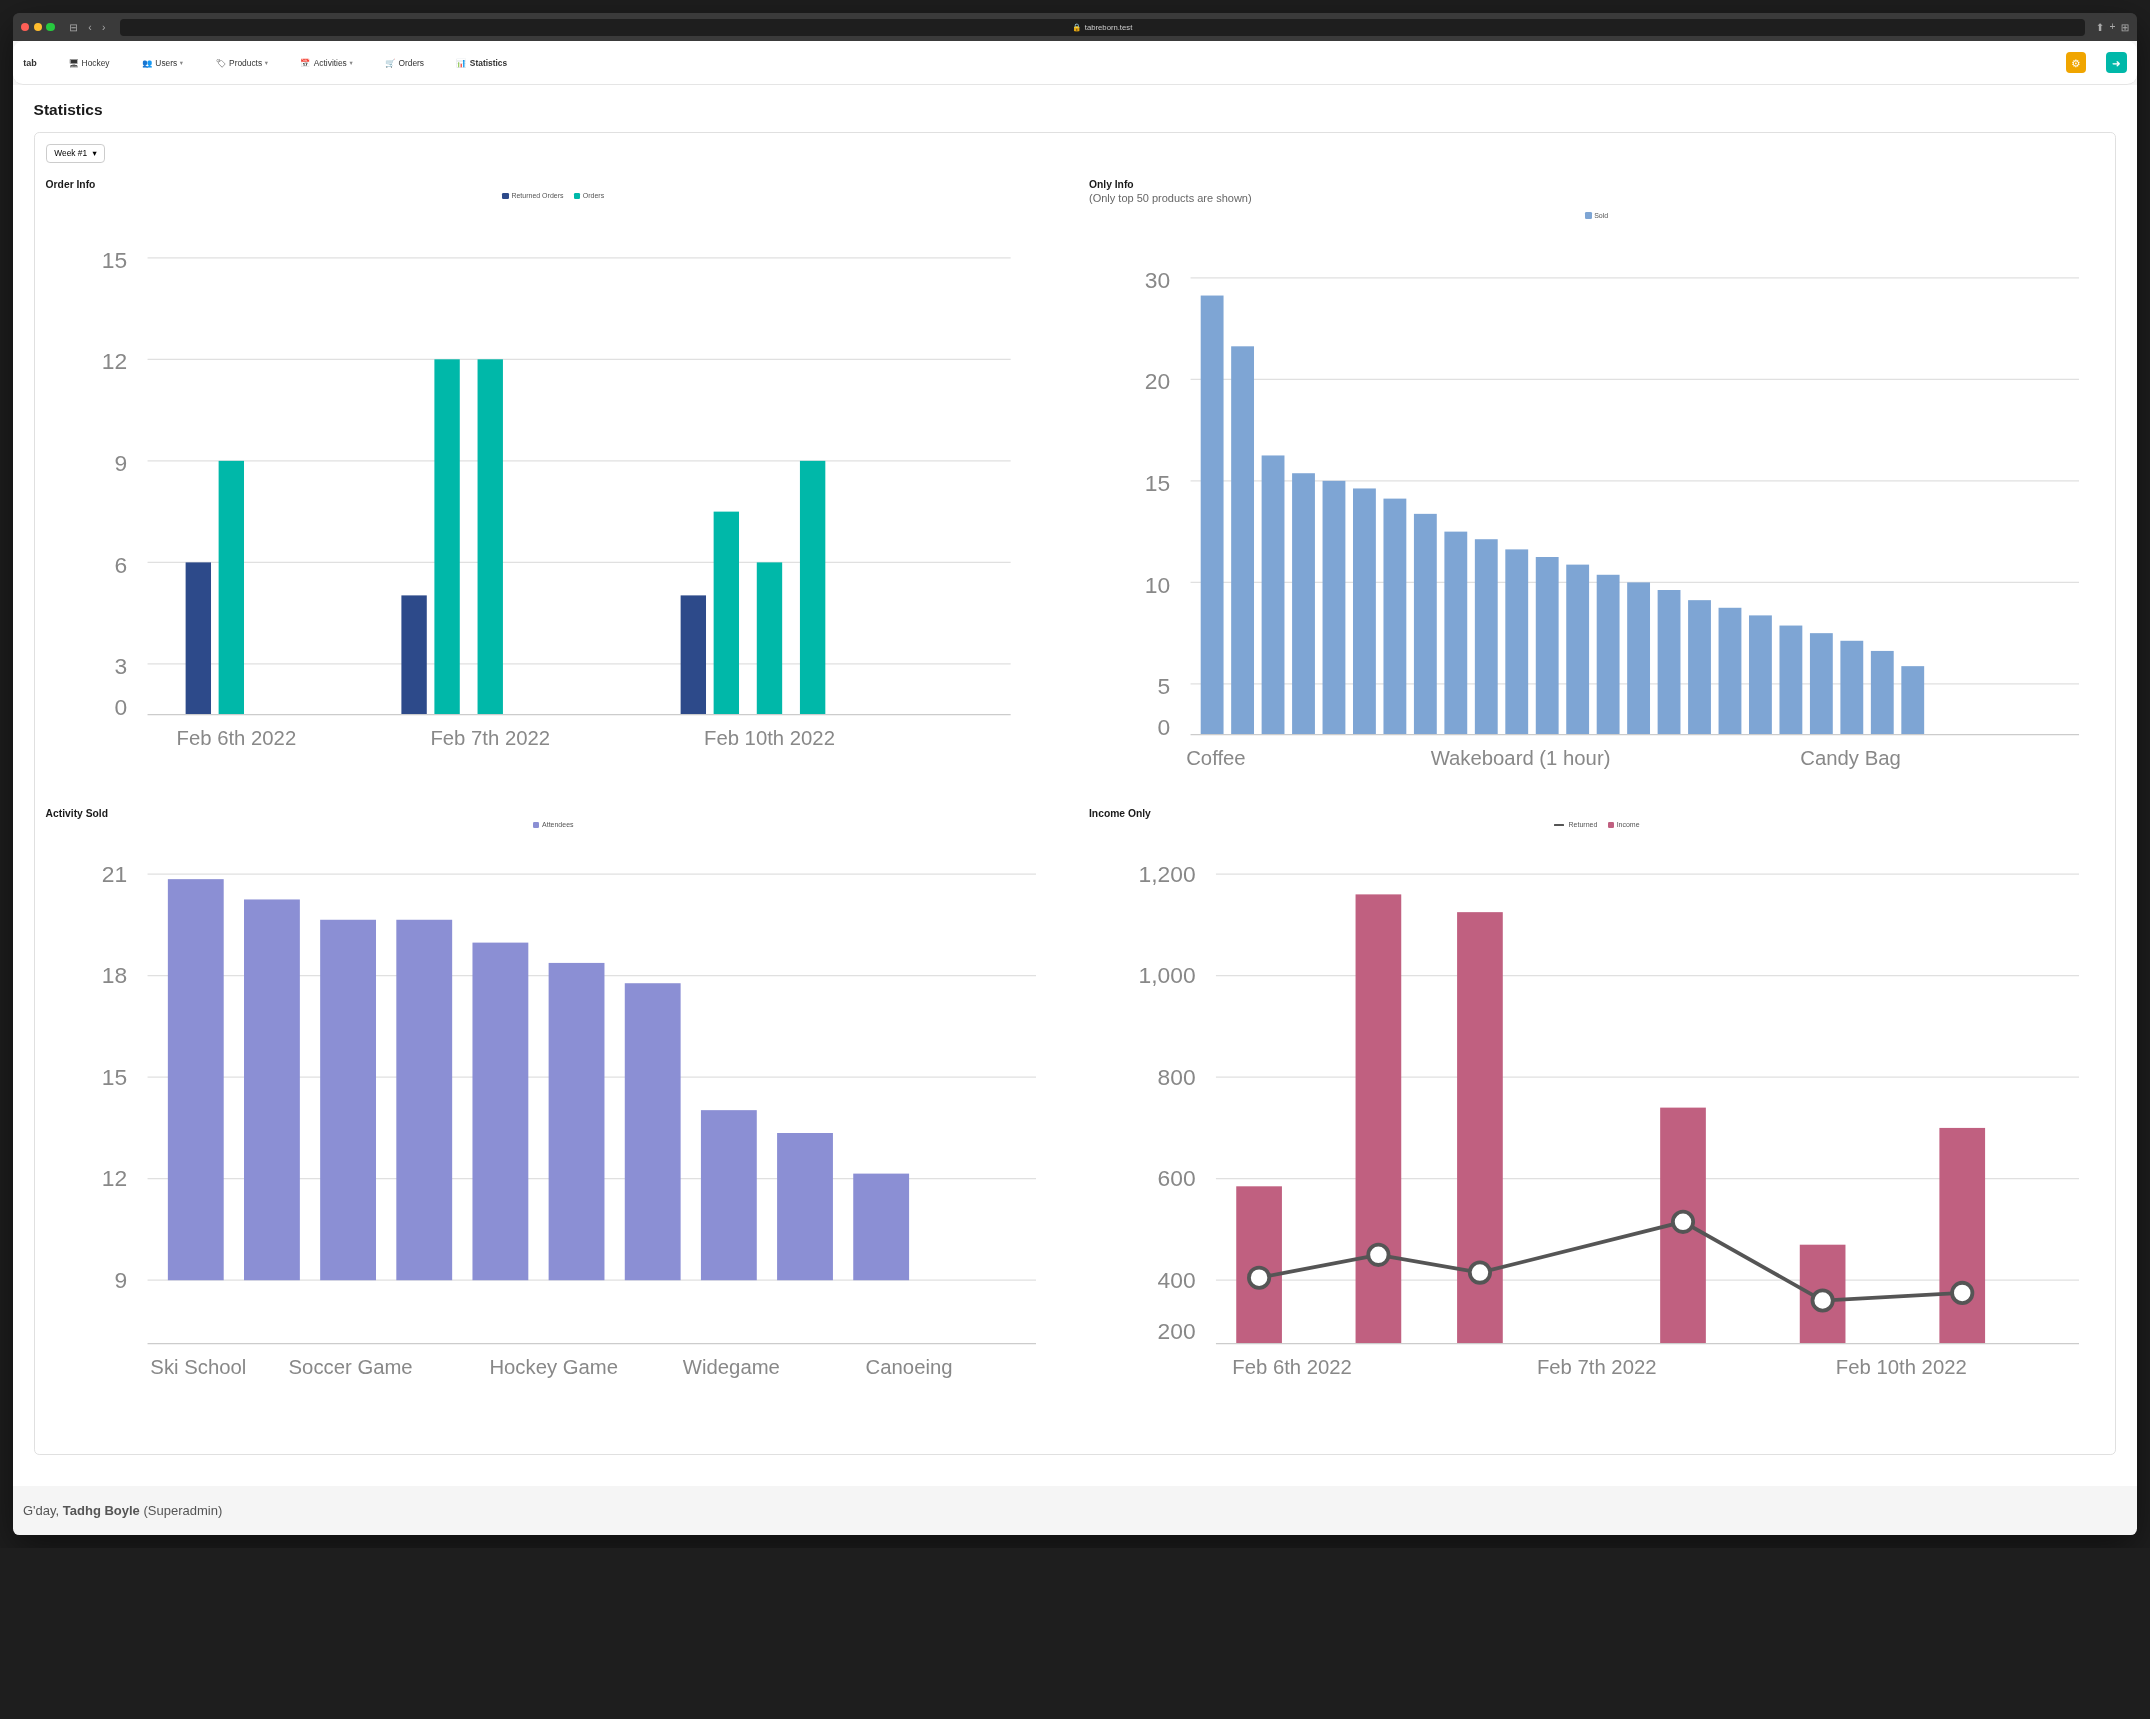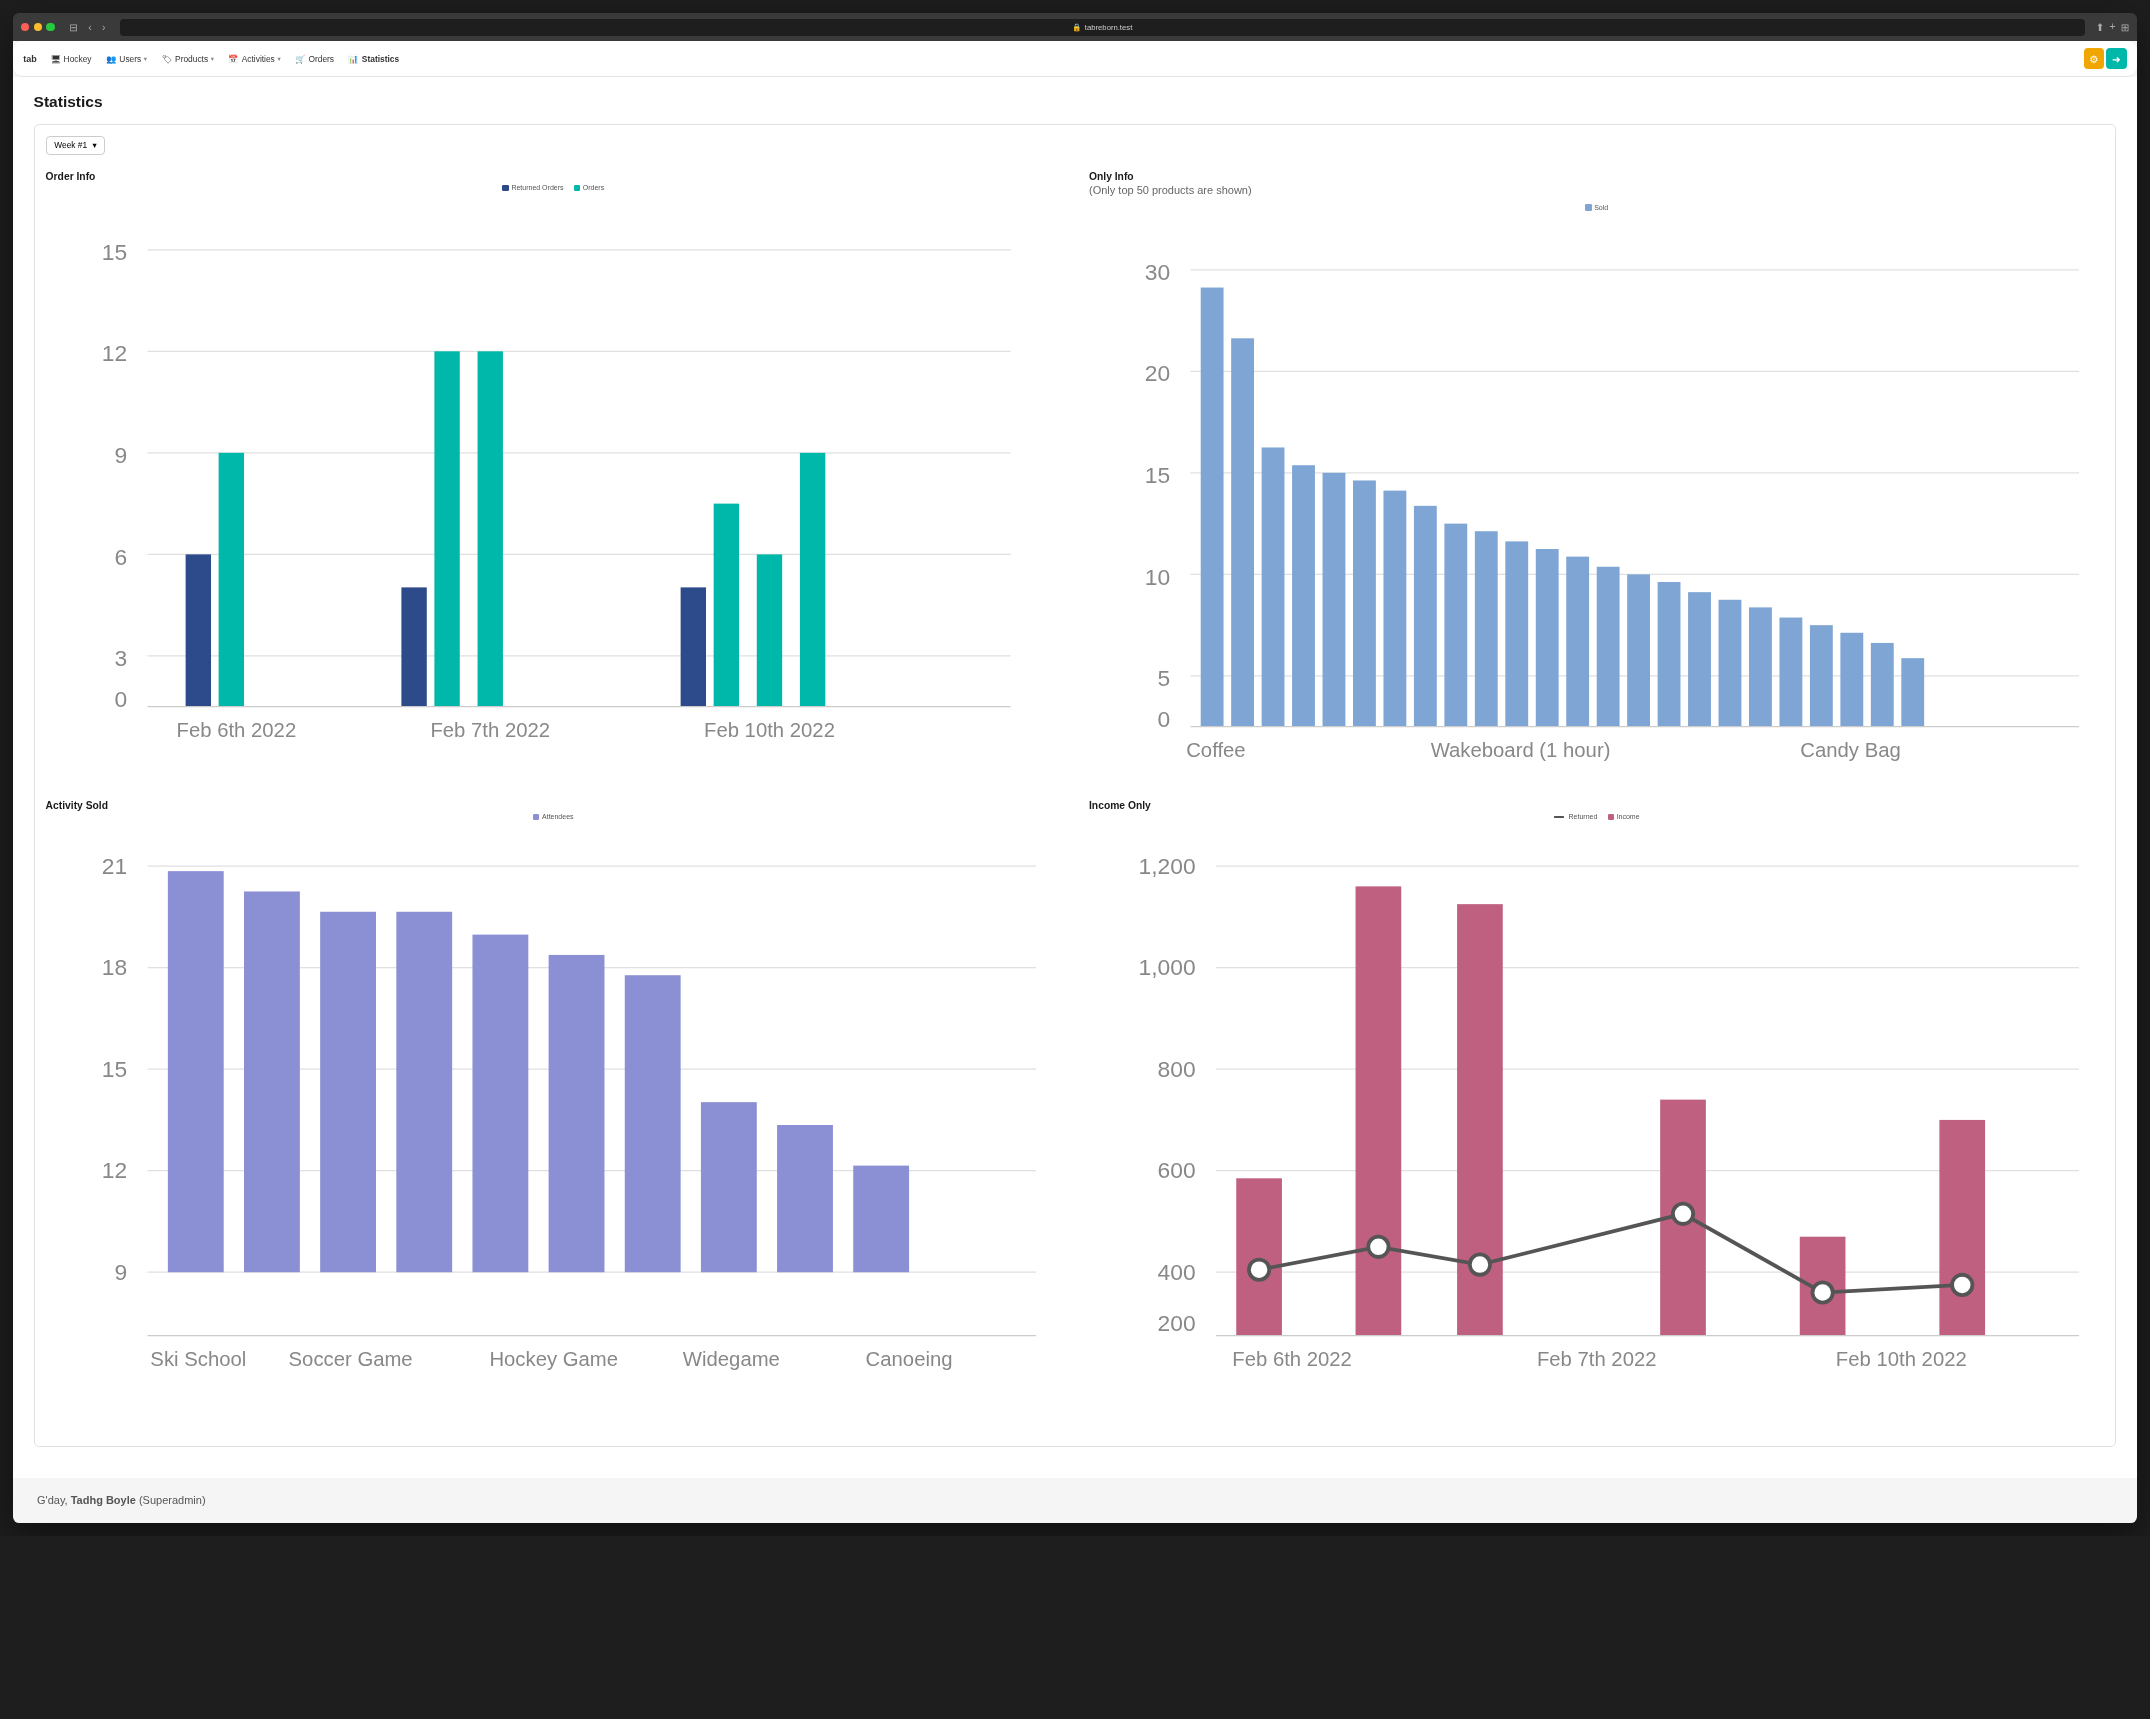--- a/index.html
+++ b/index.html
@@ -51,22 +51,22 @@
       background: #f5f5f5;
       min-height: 387px;
     }
 
     .nav-bar {
       background: white;
       border-bottom: 0.6px solid #e5e5e5;
       display: flex;
       align-items: center;
       padding: 0 10.3px;
-      height: 36px;
-      gap: 2px;
+      height: 44px;
+      gap: 20px;
       border-radius: 10px;
     }
 
     .nav-logo {
       font-weight: 600;
       font-size: 9px;
       color: #333;
       margin-right: 5.2px;
     }
 
@@ -188,23 +188,23 @@
     }
 
     .chart-container {
       position: relative;
       width: 100%;
     }
 
     svg text { font-family: -apple-system, BlinkMacSystemFont, 'Segoe UI', sans-serif; }
 
     .footer {
-      padding: 13px 24px;
+      padding: 13px 10px;
       color: #555;
-      font-size: 11px;
+      font-size: 13px;
       line-height: 1.8;
     }
 
     .footer strong { font-weight: 700; }
   </style>
 </head>
 <body>
 
 <div class="browser-chrome">
 

